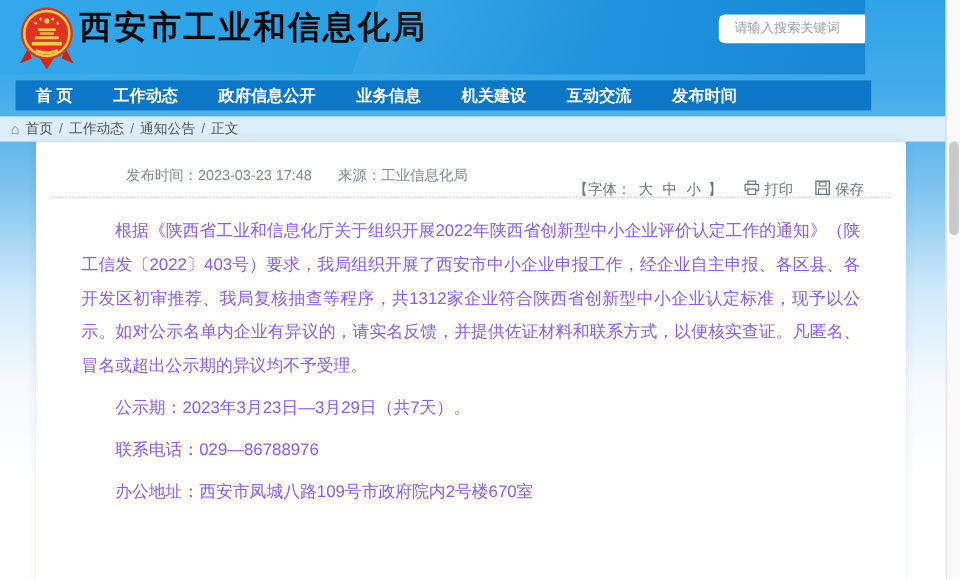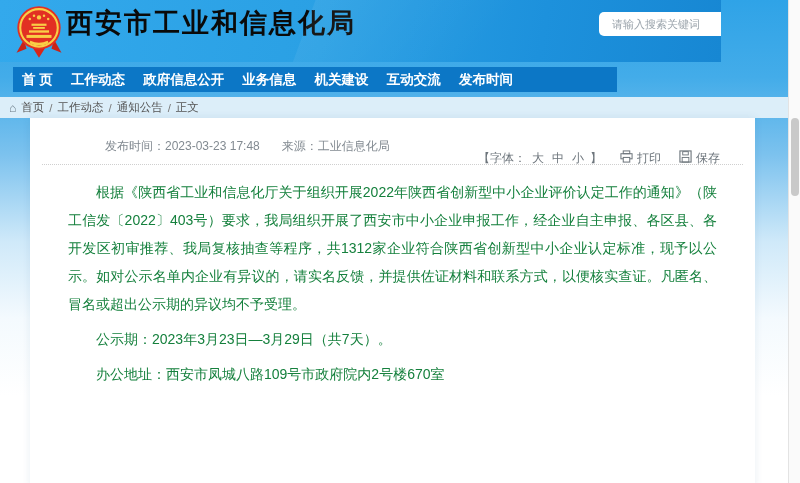--- a/index.html
+++ b/index.html
@@ -36,21 +36,21 @@
     display: flex; align-items: center; padding: 0 8px 0 13px;
   }
   .search-input {
     border: none; outline: none; flex: 1; font-size: 11px; color: #333;
     background: transparent; font-family: "Liberation Sans", sans-serif;
   }
   .search-input::placeholder { color: #9aa3ab; }
 
   
   .nav {
-    position: absolute; top: 67px; left: 13px; width: 604px; height: 25px;
+    position: absolute; top: 67px; left: 13px; width: 713px; height: 25px;
     background: #0c77c6;
     display: flex; align-items: center; justify-content: space-around;
     padding-right: 95px;
   }
   .nav-item {
     color: #ffffff; font-size: 13.5px; font-weight: bold; cursor: pointer;
     white-space: nowrap; line-height: 25px;
   }
 
   
@@ -77,21 +77,21 @@
     font-size: 12px; color: #828a91;
   }
   .meta-left { position: absolute; left: 75px; top: 0; white-space: nowrap; }
   .meta-left .sep-space { display: inline-block; width: 22px; }
   .meta-right { position: absolute; right: 35px; top: 12px; white-space: nowrap; display: flex; align-items: center; gap: 4px; color: #6d757c; }
   .font-opt { cursor: pointer; margin: 0 2px; }
   .meta-btn { cursor: pointer; display: inline-flex; gap: 4px; margin-left: 14px; color: #6d757c; }
   .meta-btn svg { display: block; }
   .dotted-rule { margin: 10px 12px 0; border-bottom: 1px dotted #cfcfcf; }
 
-  .article-body { padding: 0 38px; font-size: 14px; color: #15803d; }
+  .article-body { padding: 0 38px; font-size: 14px; color: #8b5cf6; }
   .article-body p { text-indent: 2em; line-height: 28px; text-align: justify; }
   .p-main { margin-top: 13px; }
   .p-info { margin-top: 7px; }
 
   
   .scrollbar {
     position: absolute; top: 0; right: 0; width: 12px; height: 483px;
     background: #fafafa; border-left: 1px solid #e3e3e3;
   }
   .scroll-thumb {
@@ -190,20 +190,21 @@
         <span>保存</span>
       </span>
     </div>
   </div>
 
   <div class="dotted-rule"></div>
 
   <div class="article-body">
     <p class="p-main">根据《陕西省工业和信息化厅关于组织开展2022年陕西省创新型中小企业评价认定工作的通知》（陕工信发〔2022〕403号）要求，我局组织开展了西安市中小企业申报工作，经企业自主申报、各区县、各开发区初审推荐、我局复核抽查等程序，共1312家企业符合陕西省创新型中小企业认定标准，现予以公示。如对公示名单内企业有异议的，请实名反馈，并提供佐证材料和联系方式，以便核实查证。凡匿名、冒名或超出公示期的异议均不予受理。</p>
     <p class="p-info">公示期：2023年3月23日—3月29日（共7天）。</p>
+    <p class="p-info">联系电话：029—86788976</p>
     <p class="p-info">办公地址：西安市凤城八路109号市政府院内2号楼670室</p>
 
   </div>
 </div>
 
 <div class="scrollbar">
   <div class="scroll-thumb"></div>
 </div>
 
 </body></html>

